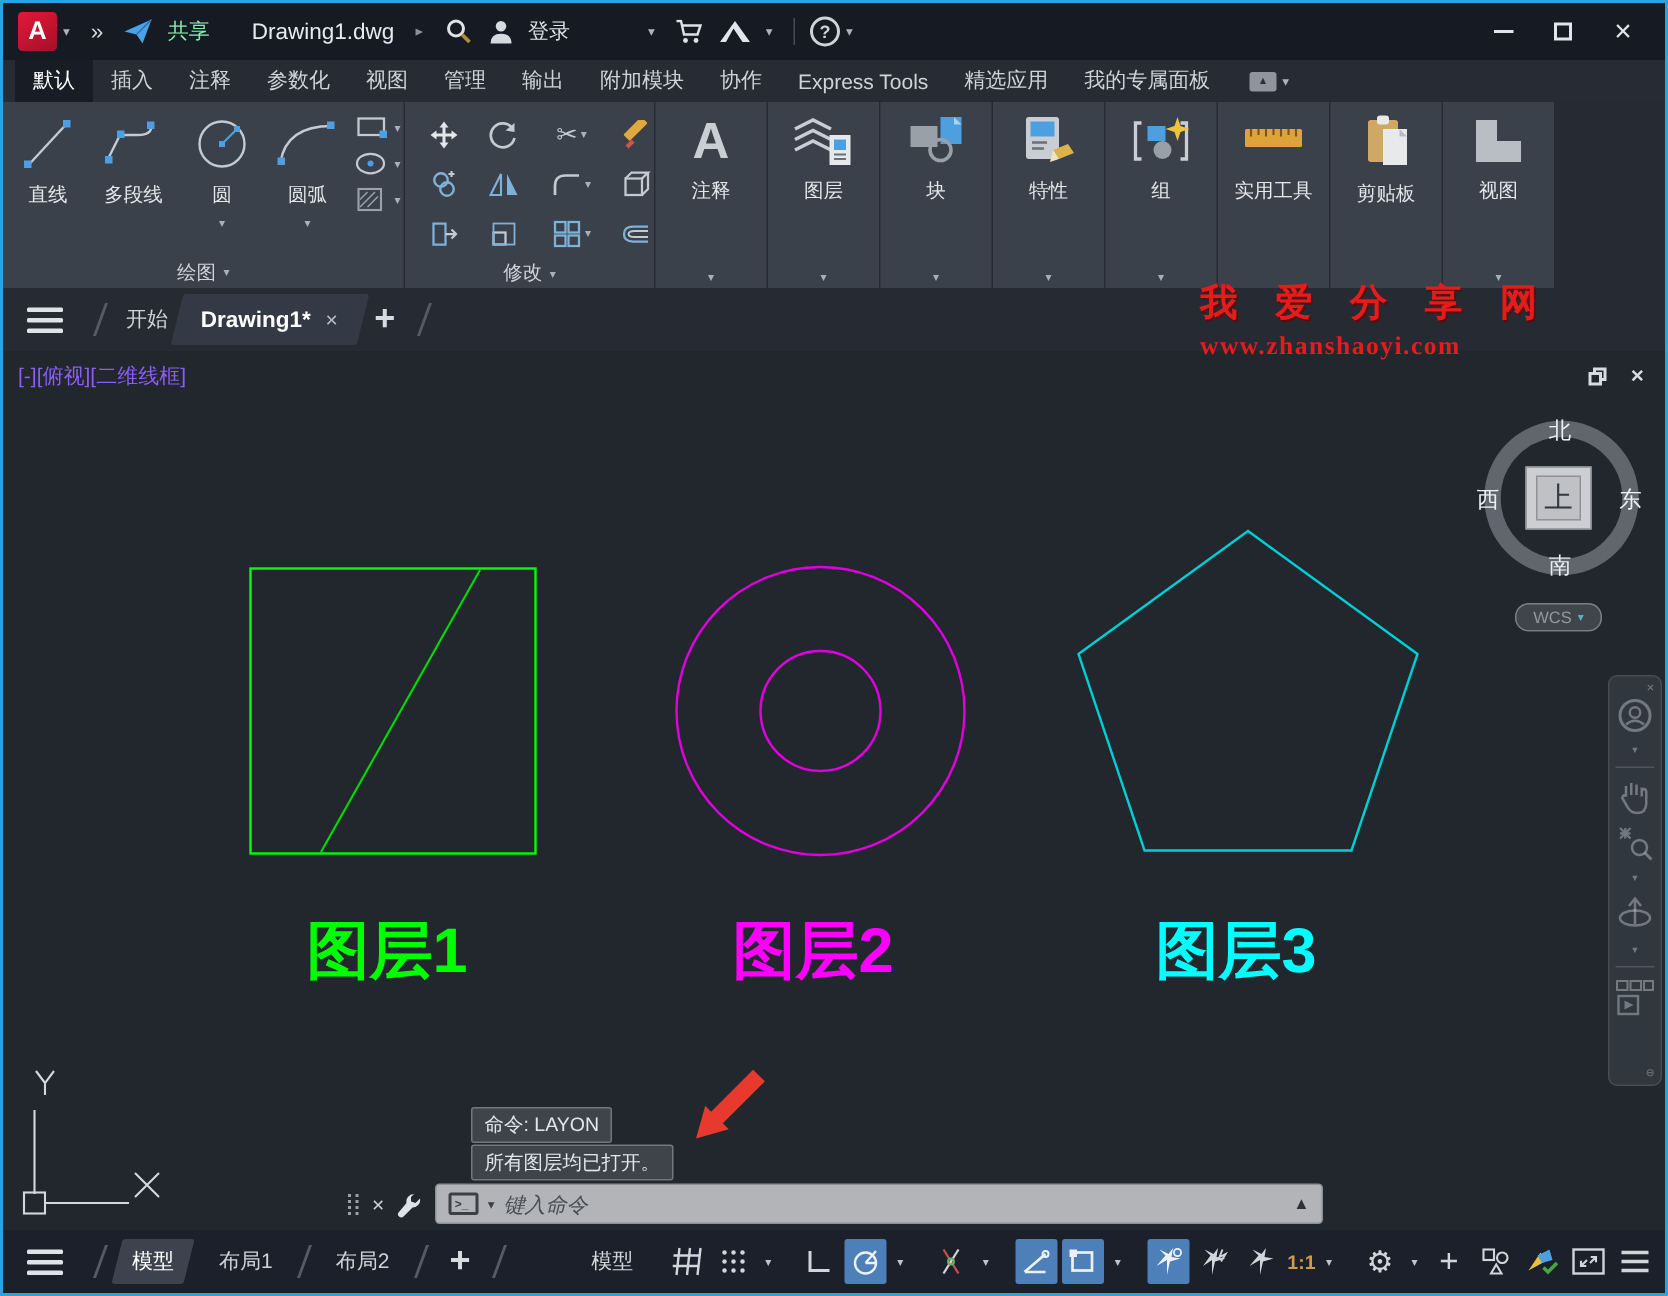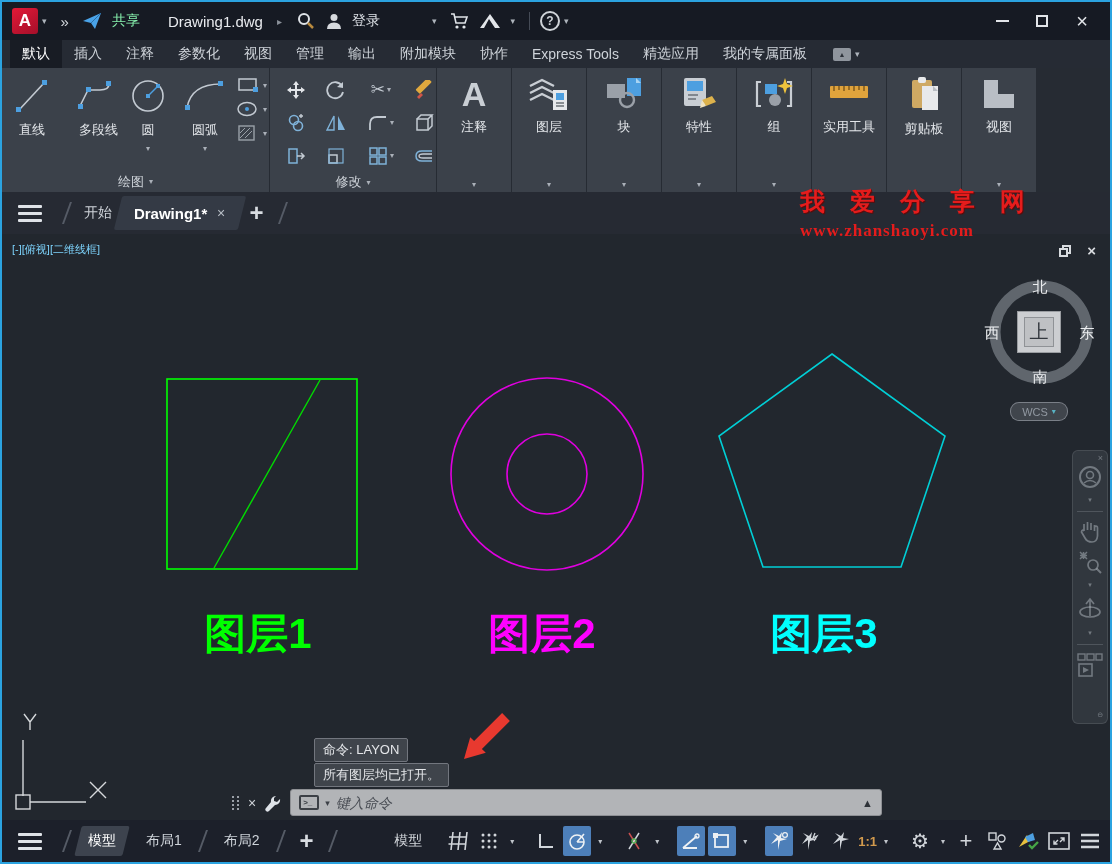--- a/index.html
+++ b/index.html
@@ -73,21 +73,21 @@
   .ftab-active .x { color:#b9bfc7; font-size:14px; }
   .plusbtn { color:#d8dce1; font-size:24px; font-weight:bold; margin:0 8px; }
 
   
   .watermark { position:absolute; left:798px; top:183px; z-index:30; color:#e51c1c; }
   .wm1 { font-size:25px; font-weight:bold; letter-spacing:9px; text-shadow:1px 1px 0 #5c0b0b; }
   .wm2 { font-family:"Liberation Serif", serif; font-size:17px; font-weight:bold; margin-top:3px; letter-spacing:1px; }
 
   
   .viewport { position:absolute; top:232px; left:0; right:0; bottom:42px; background:#22272e; }
-  .vp-label { position:absolute; left:10px; top:8px; font-size:11px; color:#7dd3fc; }
+  .vp-label { position:absolute; left:10px; top:8px; font-size:14px; color:#8b5cf6; }
   .vp-ctrl { position:absolute; right:14px; top:8px; display:flex; gap:16px; align-items:center; }
   .restore { position:relative; width:12px; height:12px; }
   .restore i { position:absolute; width:9px; height:9px; border:2px solid #d8dbdf; display:block; }
   .restore i:first-child { right:0; top:0; }
   .restore i:last-child { left:0; bottom:0; background:#22272e; }
   .layer-label { position:absolute; top:372px; font-size:42px; font-weight:bold; width:160px; text-align:center; }
   .l1 { left:176px; color:#00ff00; }
   .l2 { left:460px; color:#ff00ff; }
   .l3 { left:742px; color:#00ffff; }
 
@@ -228,21 +228,21 @@
     <div class="panel" style="width:268px;">
       <div class="panel-body" style="padding-left:6px; gap:4px;">
         <div class="bigbtn" style="width:48px;">
           <svg width="36" height="40" viewBox="0 0 36 40">
               <line x1="5" y1="34" x2="30" y2="7" stroke="#c3cad2" stroke-width="1.6"></line>
               <rect x="2" y="31" width="5" height="5" fill="#4d9fe0"></rect>
               <rect x="28" y="4" width="5" height="5" fill="#4d9fe0"></rect>
             </svg>
           <span class="lbl">直线</span>
         </div>
-        <div class="bigbtn" style="width:58px;align-items:flex-end;">
+        <div class="bigbtn" style="width:58px;">
           <svg width="42" height="40" viewBox="0 0 42 40">
               <path d="M4 30 L12 14 L24 14 Q33 14 33 8" fill="none" stroke="#c3cad2" stroke-width="1.6"></path>
               <rect x="2" y="28" width="5" height="5" fill="#4d9fe0"></rect>
               <rect x="10" y="11" width="5" height="5" fill="#4d9fe0"></rect>
               <rect x="30" y="5" width="5" height="5" fill="#4d9fe0"></rect>
             </svg>
           <span class="lbl">多段线</span>
         </div>
         <div class="bigbtn" style="width:52px;">
           <svg width="40" height="40" viewBox="0 0 40 40">

